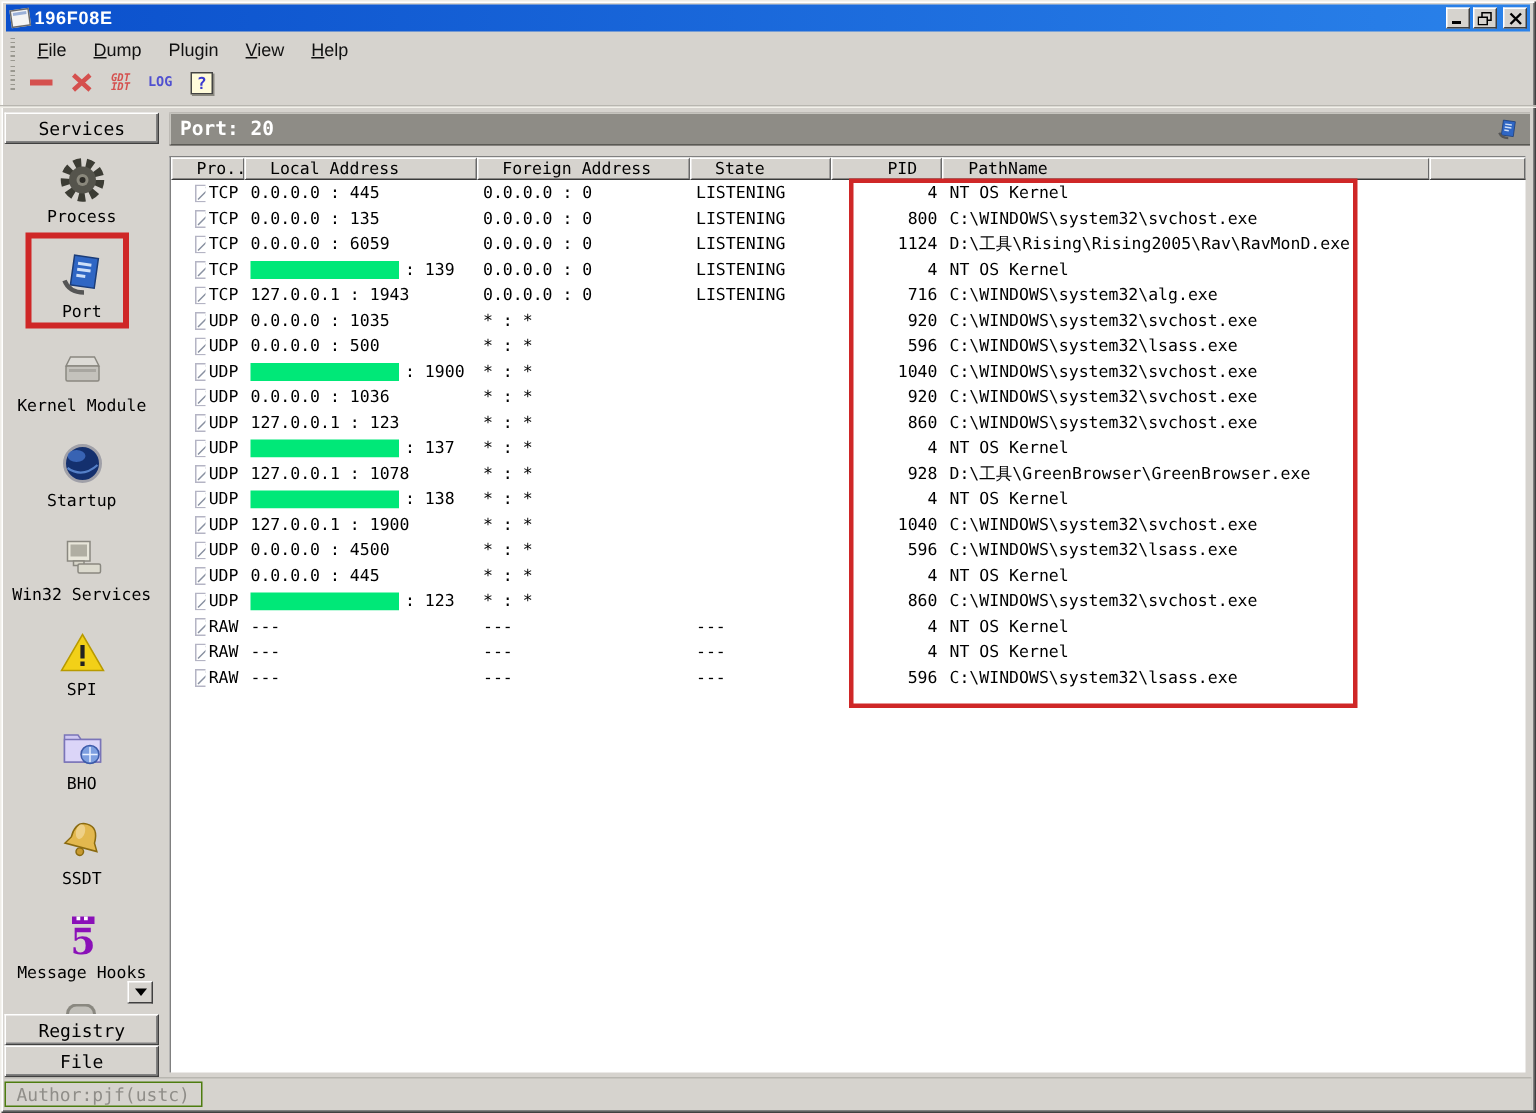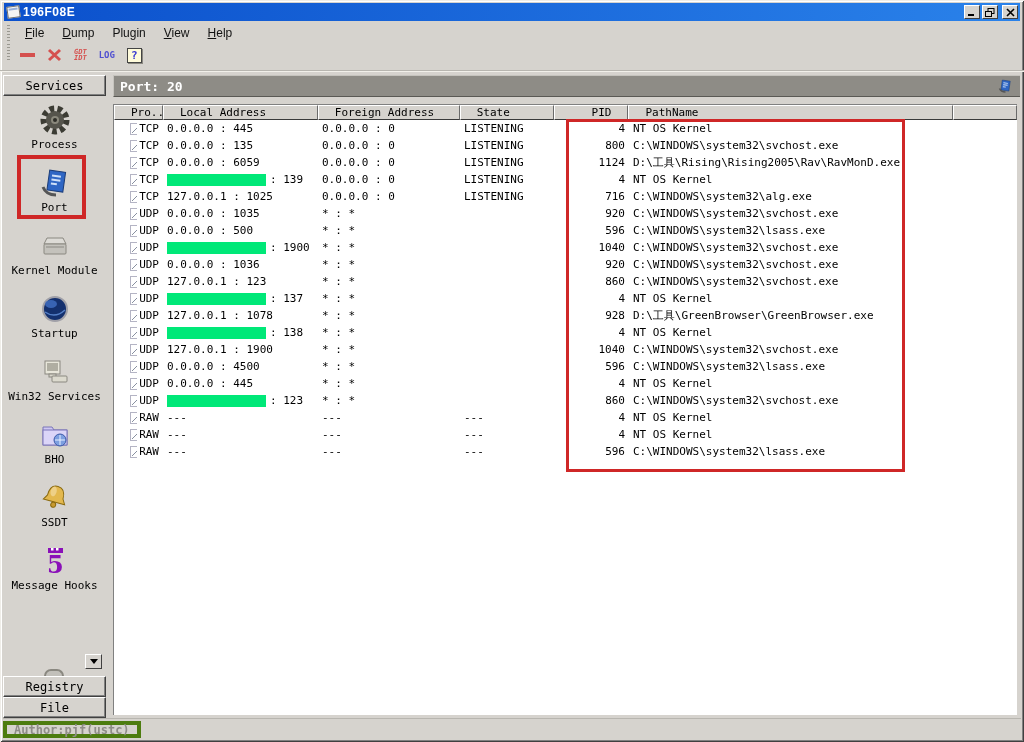--- a/index.html
+++ b/index.html
@@ -77,22 +77,22 @@
   .tbody{position:relative;}
   .trow{display:flex;height:17px;align-items:center;}
   .c{font-size:11px;color:#000;white-space:nowrap;overflow:hidden;padding:0 4px;flex:none;}
   .c0{display:flex;align-items:center;gap:2px;padding-left:16px;}
   .c4{text-align:right;}
   .greenbar{display:inline-block;width:99px;height:12px;background:var(--green);vertical-align:middle;margin-right:4px;}
   .redbox{position:absolute;left:452px;top:14px;width:339px;height:353px;border:3px solid var(--red);pointer-events:none;}
   
   .statusbar{position:absolute;left:3px;right:3px;bottom:2px;height:21px;background:var(--chrome);
     box-shadow:0 -1px 0 #b8b6b0;display:flex;align-items:center;}
-  .authorbox{height:17px;margin-left:0;padding:0 7px;border:4px solid #4d7c0f;color:#8f8d88;
-    font-size:12px;font-weight:bold;display:flex;align-items:center;}
+  .authorbox{height:17px;margin-left:0;padding:0 7px;border:1px solid #4d7c0f;color:#8f8d88;
+    font-size:12px;font-weight:normal;display:flex;align-items:center;}
   button{cursor:default;font-family:inherit;}
 </style>
 </head>
 <body>
 
 <div class="window">
 
   <div class="titlebar">
     <span class="appicon"></span>
     <span class="apptitle">196F08E</span>
@@ -202,20 +202,30 @@
         <div class="fitem">
           <span class="ficon">
             <svg width="32" height="32" viewBox="0 0 32 32">
               <rect x="6" y="5" width="15" height="13" fill="#e8e6da" stroke="#8a8880"></rect>
               <rect x="8" y="7" width="11" height="8" fill="#b0aea2"></rect>
               <rect x="10" y="18" width="7" height="3" fill="#d8d6ca" stroke="#8a8880"></rect>
               <rect x="13" y="20" width="15" height="6" rx="1" fill="#dcdace" stroke="#8a8880"></rect>
             </svg>
           </span>
           <span class="flabel">Win32 Services</span>
+        </div>
+        <div class="fitem">
+          <span class="ficon">
+            <svg width="32" height="32" viewBox="0 0 32 32">
+              <path d="M16 4 L30 28 H2 Z" fill="#f2d018" stroke="#b89a00"></path>
+              <rect x="14.6" y="11" width="2.8" height="9" fill="#222"></rect>
+              <rect x="14.6" y="22" width="2.8" height="3" fill="#222"></rect>
+            </svg>
+          </span>
+          <span class="flabel">SPI</span>
         </div>
         <div class="fitem">
           <span class="ficon">
             <svg width="32" height="32" viewBox="0 0 32 32">
               <path d="M4 8 h9 l2 3 h13 v15 H4 Z" fill="#cfc8f2" stroke="#7a74b8"></path>
               <rect x="4" y="11" width="24" height="15" fill="#dbd5f8" stroke="#7a74b8"></rect>
               <circle cx="21" cy="21" r="6" fill="#7d9fe0" stroke="#3c5aa8"></circle>
               <path d="M16 21 h10 M21 16 v10" stroke="#e8f0ff" stroke-width="1" fill="none"></path>
             </svg>
           </span>
@@ -341,21 +351,21 @@
             <span class="c c6" style="width: 64px;"></span>
           </div>
           <div class="trow">
             <span class="c c0" style="width: 49px;">
               <svg width="12" height="12">
                 <rect x="0.5" y="0.5" width="11" height="11" fill="#fff" stroke="#b4b4c4"></rect>
                 <path d="M2 10 L10 2 M7 2 H10 V5" stroke="#8890a0" fill="none"></path>
               </svg>
               <span>TCP</span>
             </span>
-            <span class="c c1" style="width: 155px;">127.0.0.1 : 1025</span>
+            <span class="c c1" style="width: 155px;">127.0.0.1 : 1943</span>
             <span class="c c2" style="width: 142px;">0.0.0.0 : 0</span>
             <span class="c c3" style="width: 94px;">LISTENING</span>
             <span class="c c4" style="width: 75px;">716</span>
             <span class="c c5" style="width: 325px;">C:\WINDOWS\system32\alg.exe</span>
             <span class="c c6" style="width: 64px;"></span>
           </div>
           <div class="trow">
             <span class="c c0" style="width: 49px;">
               <svg width="12" height="12">
                 <rect x="0.5" y="0.5" width="11" height="11" fill="#fff" stroke="#b4b4c4"></rect>

